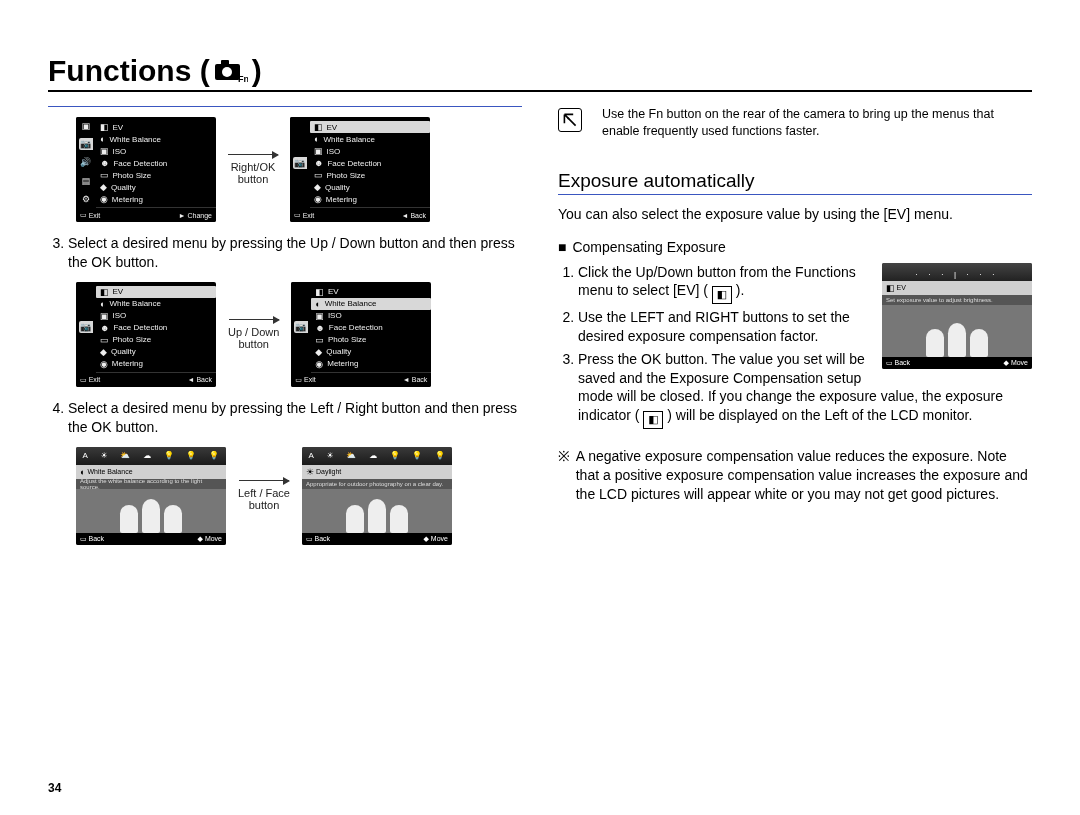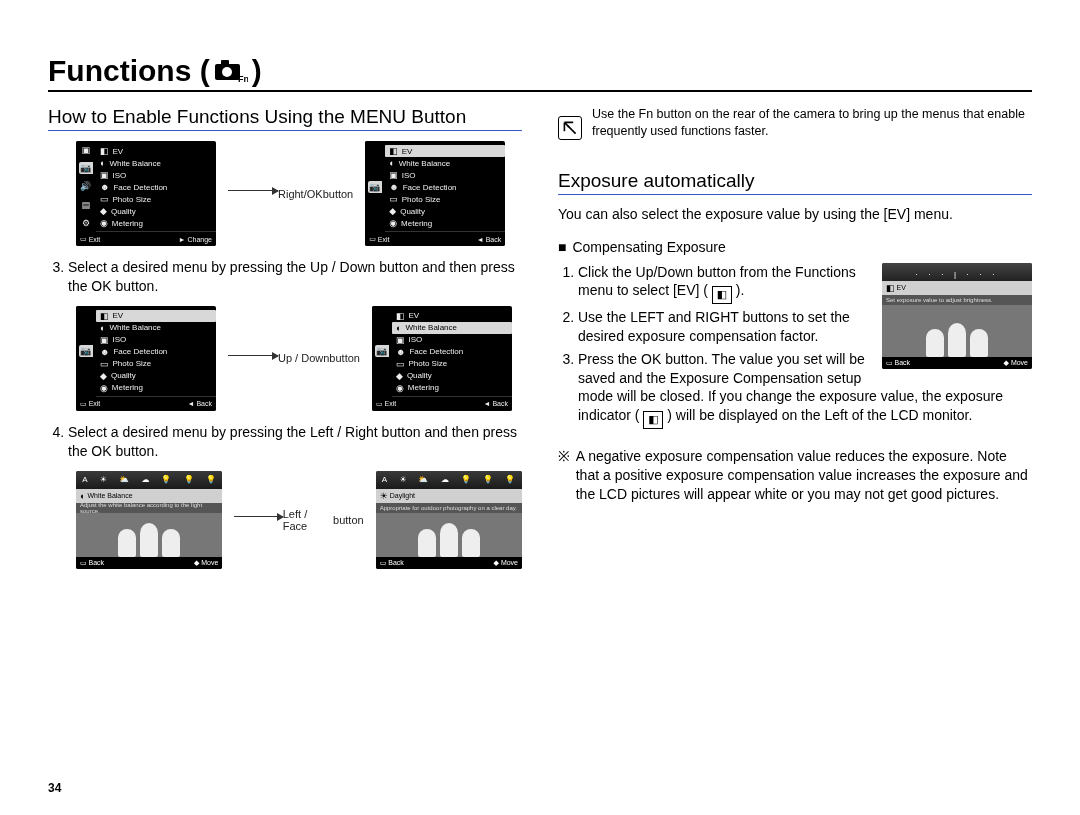--- a/index.html
+++ b/index.html
@@ -18,33 +18,33 @@
   .screenshots{display:flex;align-items:center;gap:12px;margin:10px 0 12px 28px}
   .screen{width:140px;background:#000;color:#eee;border-radius:2px;font-size:8px;position:relative;overflow:hidden}
   .screen .tabcol{position:absolute;left:0;top:0;bottom:14px;width:20px;background:#000;display:flex;flex-direction:column;justify-content:space-around;align-items:center}
   .screen .tabcol .tab{width:14px;height:12px;display:flex;align-items:center;justify-content:center}
   .screen .tabcol .tab.active{background:#d8d8d8;color:#000;border-radius:2px 0 0 2px}
   .screen .list{margin-left:20px;padding:4px 0 2px 0}
   .screen .list .item{display:flex;align-items:center;padding:1px 4px;gap:4px;white-space:nowrap}
   .screen .list .item.sel{background:#d8d8d8;color:#000;border-radius:1px}
   .screen .foot{height:14px;background:#000;border-top:1px solid #333;display:flex;justify-content:space-between;align-items:center;padding:0 4px;font-size:7px}
   .screen .foot span{display:flex;align-items:center;gap:2px}
-  .arrow-col{display:flex;flex-direction:row;align-items:center;font-size:11px;color:#222}
+  .arrow-col{display:flex;flex-direction:column;align-items:center;font-size:11px;color:#222}
   .arrow-col .arrow{width:50px;height:1px;background:#333;position:relative;margin-bottom:6px}
   .arrow-col .arrow:after{content:"";position:absolute;right:-1px;top:-3px;border-left:7px solid #333;border-top:4px solid transparent;border-bottom:4px solid transparent}
   
   .screen-wb{width:150px;height:98px;background:#2a2a2a;color:#fff;font-size:7px;display:flex;flex-direction:column;border-radius:2px;overflow:hidden}
   .screen-wb .hdr{height:18px;background:linear-gradient(#3a3a3a,#1a1a1a);display:flex;align-items:center;justify-content:space-around;font-size:8px}
   .screen-wb .labelrow{height:14px;background:#d0d0d0;color:#000;display:flex;align-items:center;padding:0 4px;font-size:7px}
   .screen-wb .caprow{height:10px;background:#555;color:#ddd;display:flex;align-items:center;padding:0 4px;font-size:6px}
   .screen-wb .imgarea{flex:1;background:#777;display:flex;align-items:flex-end;justify-content:center}
   .screen-wb .person{width:18px;height:28px;background:#eee;border-radius:50% 50% 2px 2px / 30% 30% 2px 2px;margin:0 2px}
   .screen-wb .foot{height:12px;background:#000;display:flex;justify-content:space-between;align-items:center;padding:0 4px;font-size:7px}
   
-  .note{display:flex;align-items:flex-end;gap:10px;font-size:12.5px;line-height:1.35;margin-bottom:30px}
+  .note{display:flex;align-items:flex-start;gap:20px;font-size:12.5px;line-height:1.35;margin-bottom:30px}
   .note .note-icon{width:22px;height:22px;border:1.5px solid #000;border-radius:3px;display:flex;align-items:center;justify-content:center;flex:none;margin-top:2px}
   
   .float-ev{float:right;width:150px;height:106px;background:#2b2b2b;margin:2px 0 8px 10px;color:#fff;font-size:7px;display:flex;flex-direction:column;border-radius:2px;overflow:hidden}
   .float-ev .ruler{height:16px;background:linear-gradient(#444,#222);display:flex;align-items:flex-end;justify-content:center;font-size:8px;letter-spacing:4px;padding-bottom:2px}
   .float-ev .lbl{height:14px;background:#d0d0d0;color:#000;display:flex;align-items:center;padding:0 4px}
   .float-ev .cap{height:10px;background:#555;color:#ddd;display:flex;align-items:center;padding:0 4px;font-size:6px}
   .float-ev .img{flex:1;background:#777;display:flex;align-items:flex-end;justify-content:center}
   .float-ev .foot{height:12px;background:#000;display:flex;justify-content:space-between;align-items:center;padding:0 4px}
   .inline-iconbox{display:inline-flex;width:18px;height:16px;border:1px solid #000;align-items:center;justify-content:center;vertical-align:-3px;font-size:11px}
   .page-num{position:absolute;left:48px;bottom:20px;font-size:12px;font-weight:bold}
@@ -66,21 +66,20 @@
         <text x="24" y="24" font-size="9" font-weight="bold" fill="#000">Fn</text>
       </svg>
     </span>
     <span> )</span>
   </div>
   <div class="title-underline"></div>
 
   <div class="columns">
 
     <div class="col">
-      <div class="sub-h">How to Enable Functions Using the MENU Button</div>
       <div class="sub-underline"></div>
 
 
       <div class="screenshots">
         <div class="screen">
           <div class="tabcol">
             <div class="tab">
                 <span class="glyph">▣</span>
               </div>
             <div class="tab active">

